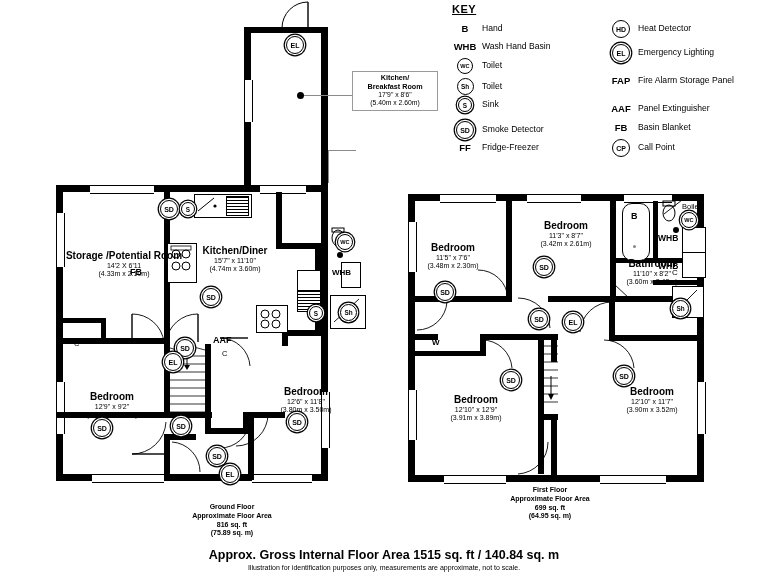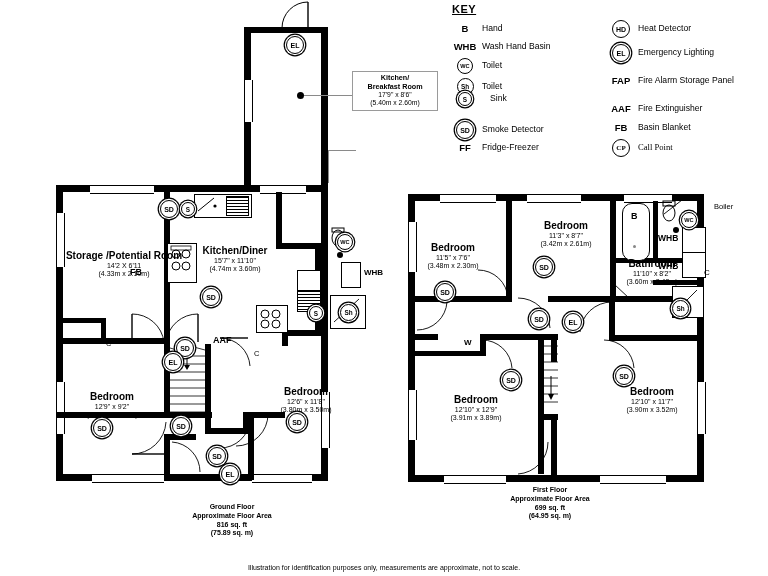--- a/index.html
+++ b/index.html
@@ -14,21 +14,21 @@
   
   .lbl{position:absolute;text-align:center;line-height:1.18;white-space:nowrap;}
   .lbl .nm{font-weight:bold;font-size:10px;}
   .lbl .d1{font-size:7px;}
   .lbl .d2{font-size:7px;}
   .boxlbl{position:absolute;text-align:center;background:#fff;border:1px solid #9a9a9a;
           padding:2px 4px;line-height:1.2;white-space:nowrap;}
   .boxlbl .nm{font-weight:bold;font-size:7.2px;display:block;}
   .boxlbl .d1,.boxlbl .d2{font-size:6.8px;display:block;}
   .tagtxt{position:absolute;font-weight:bold;font-size:9px;line-height:1;}
-  .tagsm{position:absolute;font-size:7.5px;line-height:1;margin-left:32px;}
+  .tagsm{position:absolute;font-size:7.5px;line-height:1;}
   
   .sym{position:absolute;border:1.4px solid #000;border-radius:50%;
        display:flex;align-items:center;justify-content:center;
        font-weight:bold;background:#fff;}
   .sym.sd{width:16px;height:16px;font-size:7px;}
   .sym.el{width:16px;height:16px;font-size:7px;}
   .sym.wc{width:14px;height:14px;font-size:5.6px;}
   .sym.sh{width:15px;height:15px;font-size:6.4px;}
   .sym.s{width:12px;height:12px;font-size:6.4px;}
   .sym.dbl{box-shadow:0 0 0 1.2px #fff,0 0 0 2.4px #000;}
@@ -70,21 +70,21 @@
       <span class="sym wc" style="position:relative;">WC</span>
     </span>
     <span class="key-desc">Toilet</span>
   </div>
   <div class="key-row" style="left:448px;top:78px;">
     <span class="key-sym">
       <span class="sym sh" style="position:relative;">Sh</span>
     </span>
     <span class="key-desc">Toilet</span>
   </div>
-  <div class="key-row" style="left:448px;top:92px;gap:8px;">
+  <div class="key-row" style="left:448px;top:98px;">
     <span class="key-sym">
       <span class="sym s dbl" style="position:relative;">S</span>
     </span>
     <span class="key-desc">Sink</span>
   </div>
   <div class="key-row" style="left:448px;top:121px;">
     <span class="key-sym">
       <span class="sym sd dbl" style="position:relative;">SD</span>
     </span>
     <span class="key-desc">Smoke Detector</span>
@@ -105,27 +105,27 @@
       <span class="sym el dbl" style="position:relative;">EL</span>
     </span>
     <span class="key-desc" style="white-space:pre-line;">Emergency Lighting</span>
   </div>
   <div class="key-row" style="left:604px;top:75px;">
     <span class="key-abbr">FAP</span>
     <span class="key-desc" style="white-space:pre-line;">Fire Alarm Storage Panel</span>
   </div>
   <div class="key-row" style="left:604px;top:103px;">
     <span class="key-abbr">AAF</span>
-    <span class="key-desc">Fire Extinguisher</span>
+    <span class="key-desc">Panel Extinguisher</span>
   </div>
   <div class="key-row" style="left:604px;top:122px;">
     <span class="key-abbr">FB</span>
     <span class="key-desc">Basin Blanket</span>
   </div>
-  <div class="key-row" style="left:604px;top:139px;font-family:Liberation Serif, serif;">
+  <div class="key-row" style="left:604px;top:139px;">
     <span class="key-sym">
       <span class="sym sd" style="position:relative;">CP</span>
     </span>
     <span class="key-desc">Call Point</span>
   </div>
 
   <div class="wall" style="left:244px;top:27px;width:84px;height:6px;"></div>
   <div class="wall" style="left:244px;top:27px;width:7px;height:163px;"></div>
   <div class="wall" style="left:321px;top:27px;width:7px;height:163px;"></div>
   <div class="winv" style="left:244px;top:80px;height:42px;width:7px;"></div>
@@ -453,15 +453,16 @@
     <div class="sym sd dbl" style="left:615px;top:367px;">SD</div>
 
     <div class="area-lbl" style="left:460px;top:486px;width:180px;">
       <div><b>First Floor</b></div>
       <div><b>Approximate Floor Area</b></div>
       <div><b>699 sq. ft</b></div>
       <div><b>(64.95 sq. m)</b></div>
     </div>
   </div>
 
+  <div class="cap1" style="left:0;top:548px;">Approx. Gross Internal Floor Area 1515 sq. ft / 140.84 sq. m</div>
   <div class="cap2" style="left:0;top:564px;">Illustration for identification purposes only, measurements are approximate, not to scale.</div>
 
 </div>
 
 </body></html>

